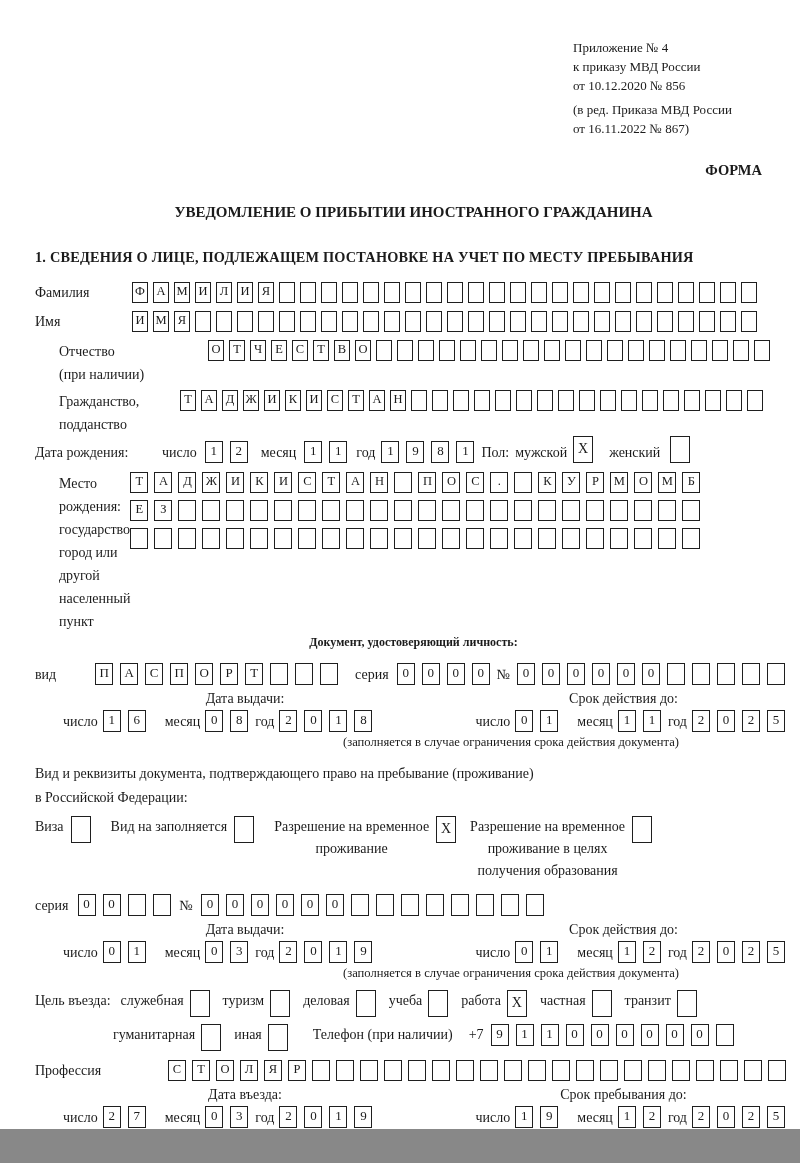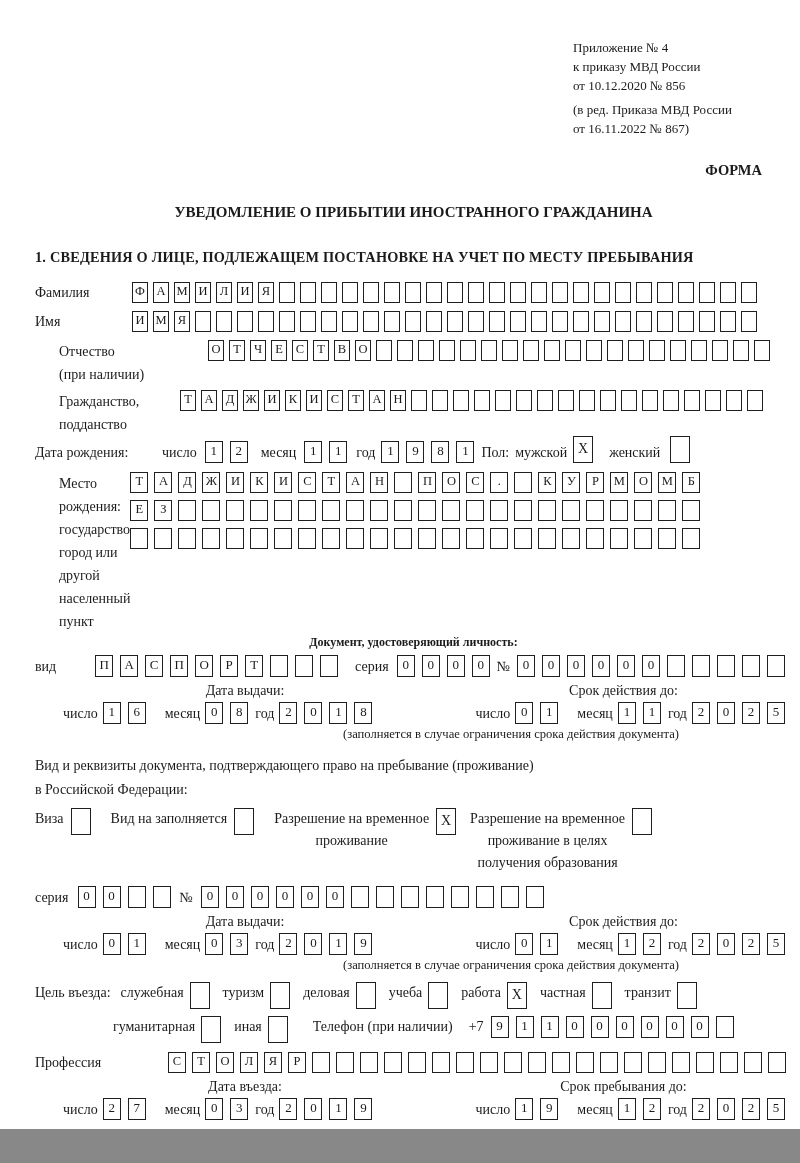--- a/index.html
+++ b/index.html
@@ -322,21 +322,21 @@
           <span class="cell"></span>
           <span class="cell"></span>
           <span class="cell"></span>
           <span class="cell"></span>
           <span class="cell"></span>
         </div>
     </div>
   </div>
 
   <div class="center-bold" style="margin-top:2px;">Документ, удостоверяющий личность:</div>
-  <div class="row dset" style="margin-top:5px;">
+  <div class="row dset" style="margin-top:13px;">
     <span class="lbl" style="width:75px;">вид</span>
     <span class="cells dc">
         <span class="cell">П</span>
         <span class="cell">А</span>
         <span class="cell">С</span>
         <span class="cell">П</span>
         <span class="cell">О</span>
         <span class="cell">Р</span>
         <span class="cell">Т</span>
         <span class="cell"></span>

